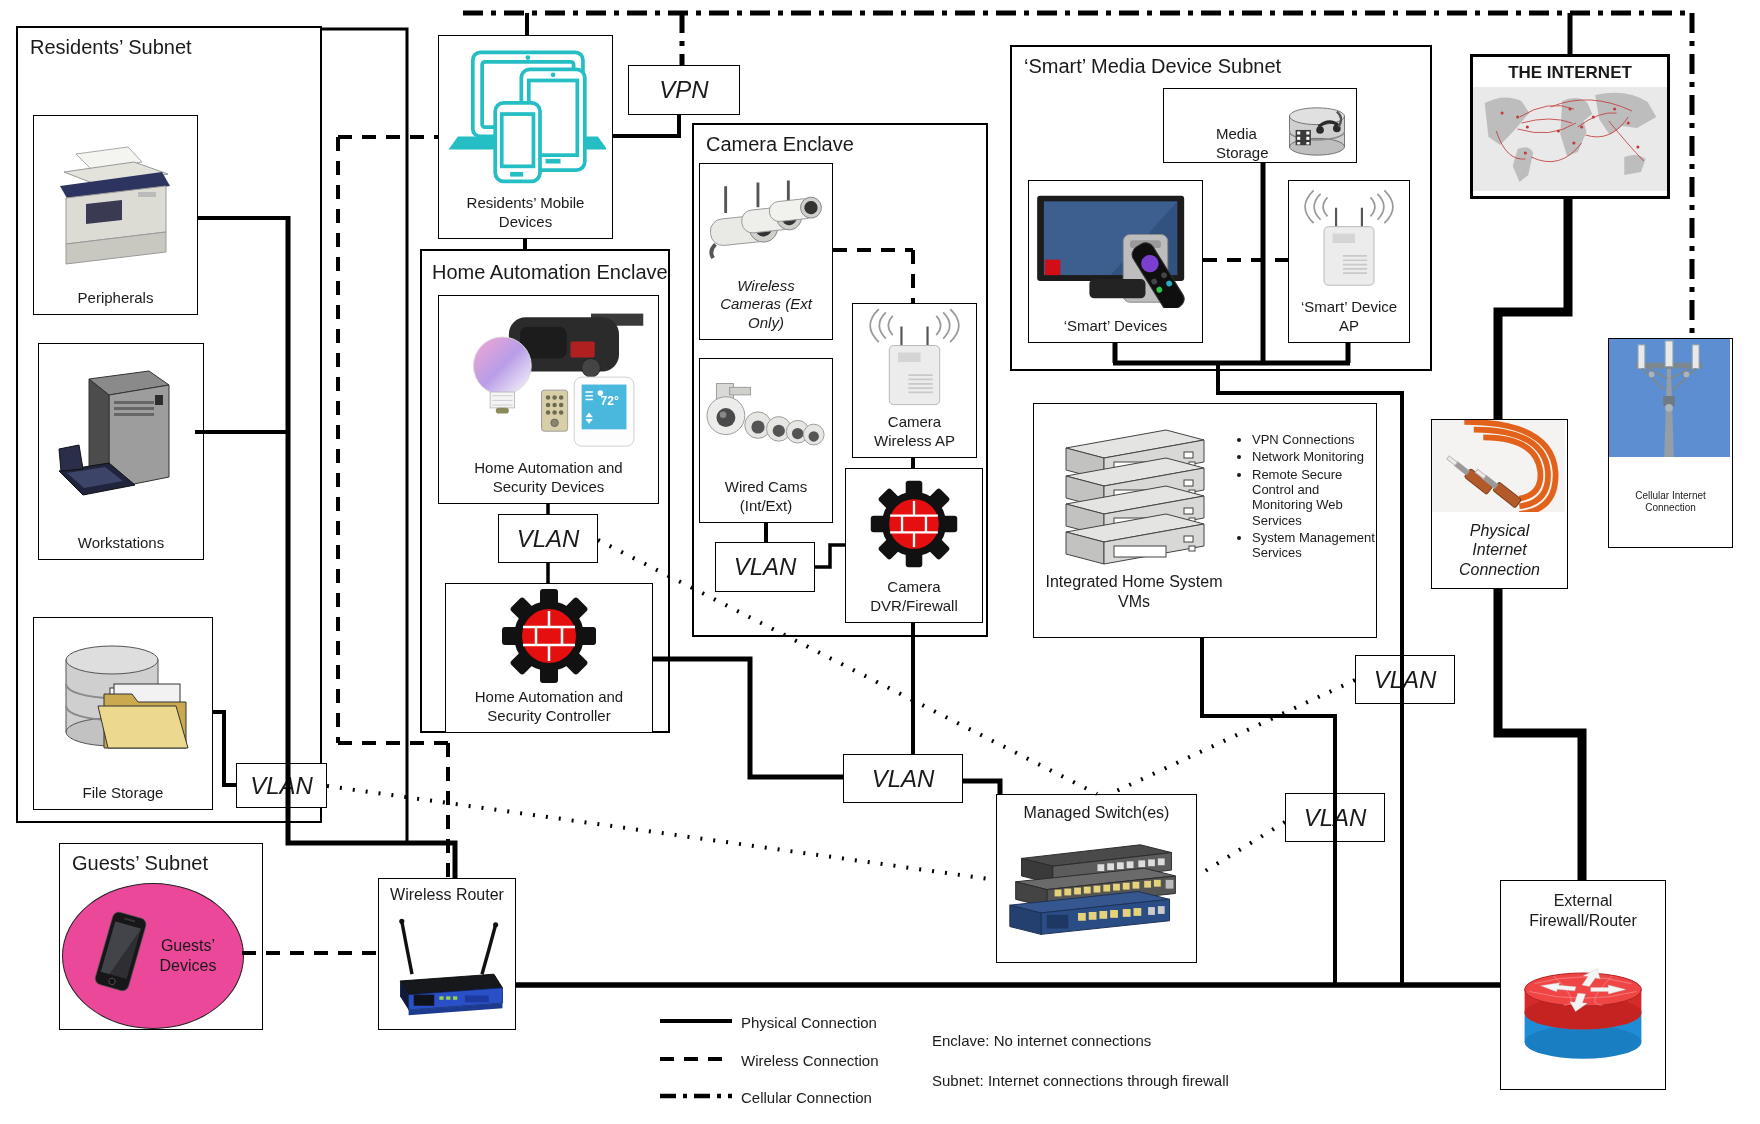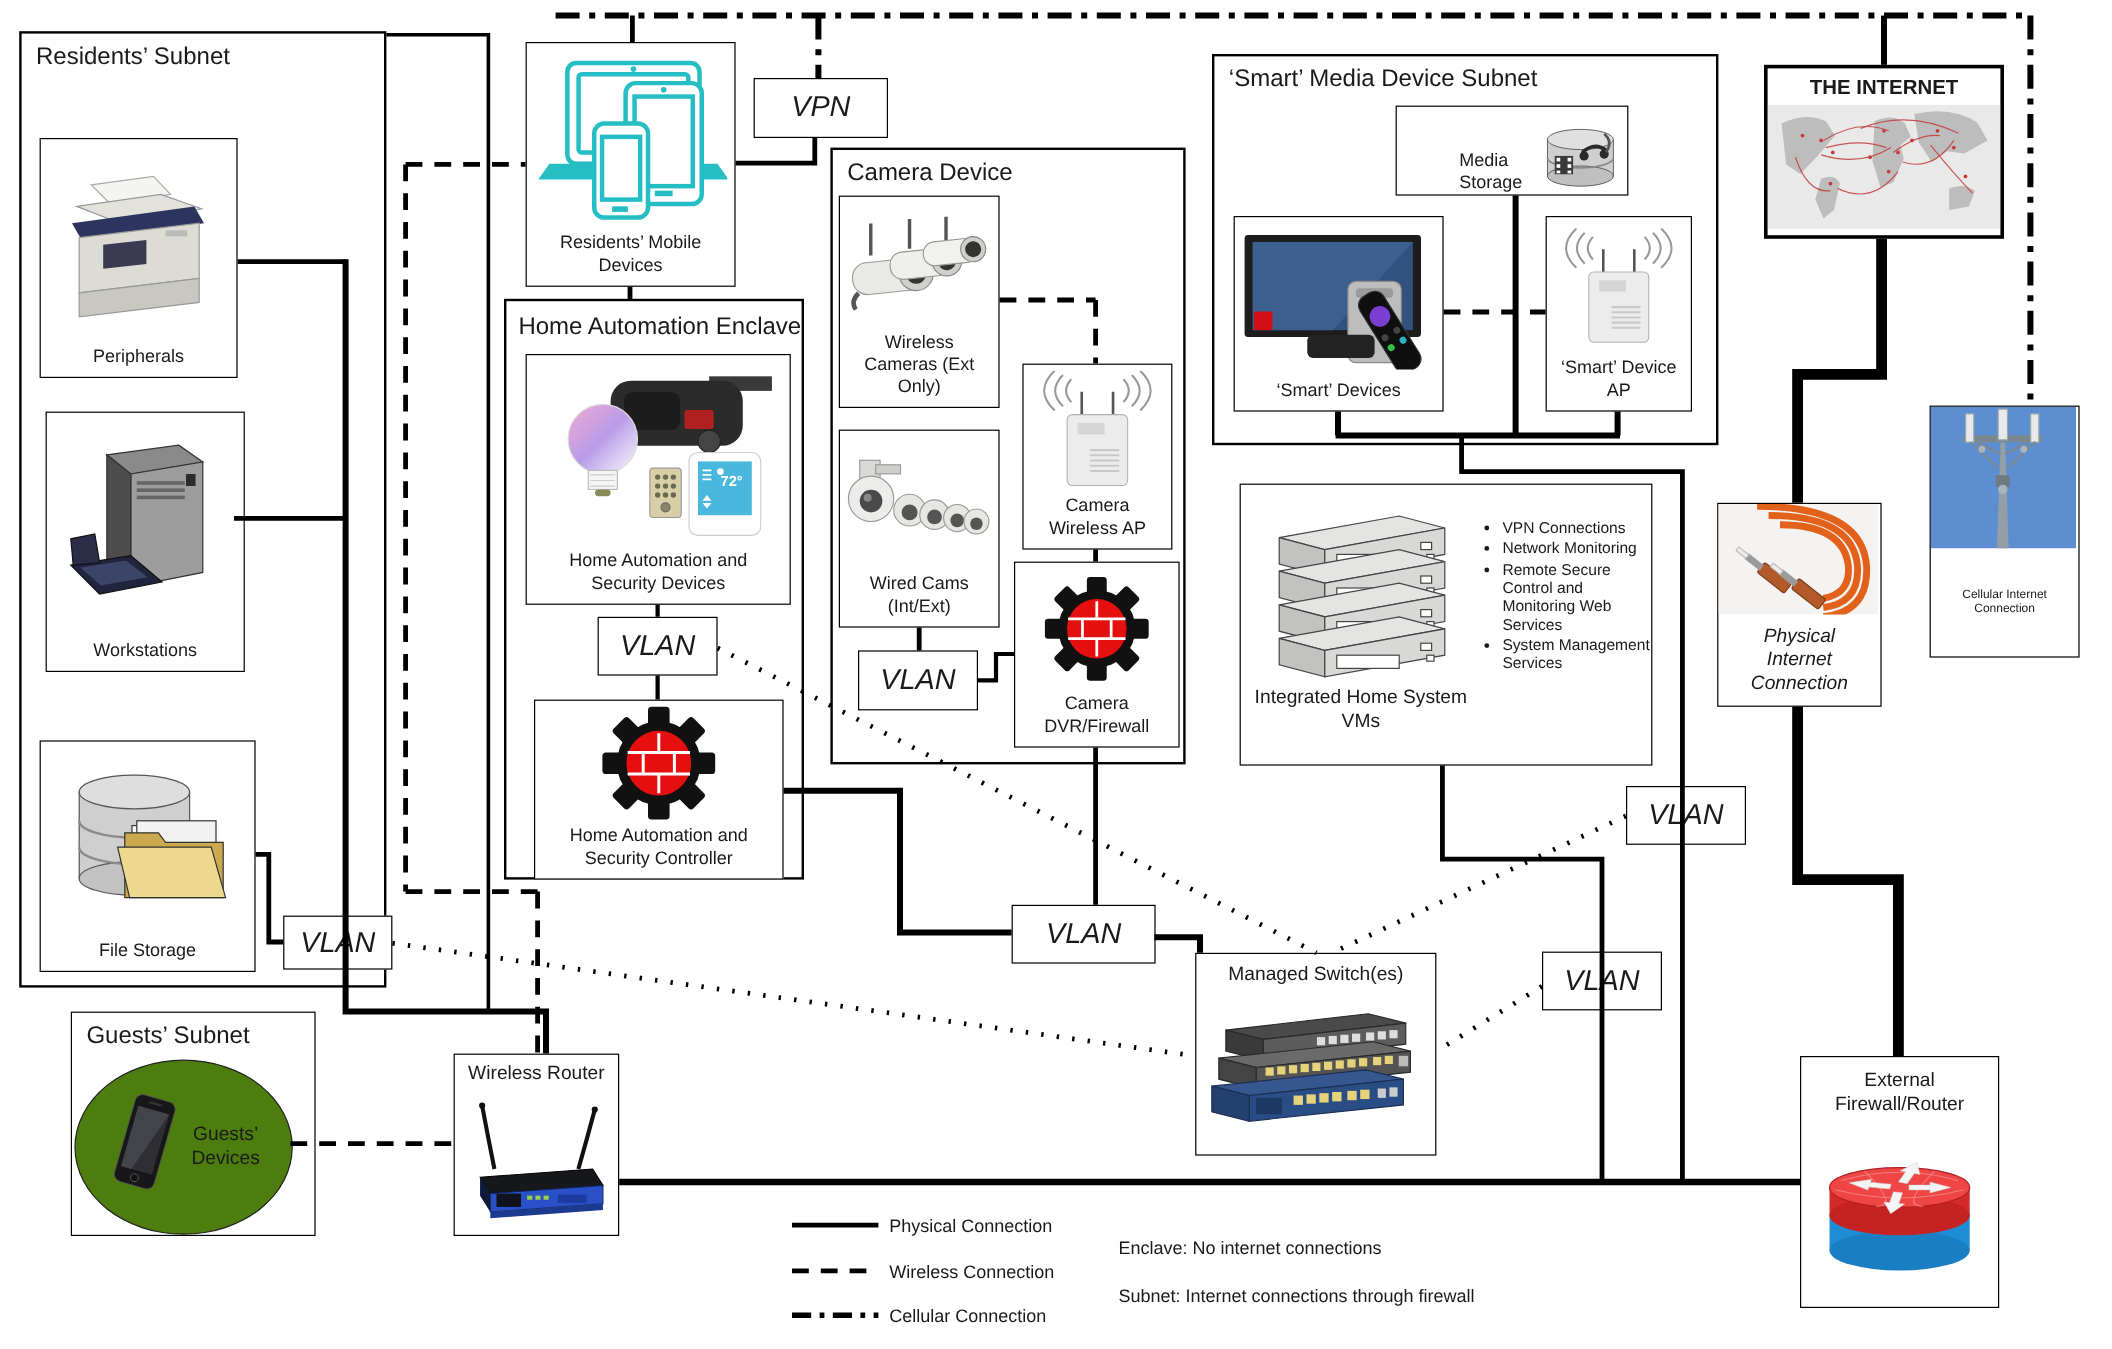--- a/index.html
+++ b/index.html
@@ -11,42 +11,42 @@
   .ctitle{position:absolute;top:8px;left:12px;font-size:20px;z-index:11;}
   .lbl{font-size:15px;line-height:1.22;text-align:center;}
   .vlan{display:flex;align-items:center;justify-content:center;font-style:italic;font-size:24px;}
   .vpnbox{display:flex;align-items:center;justify-content:center;font-style:italic;font-size:24px;}
   .grow{flex:1 1 auto;width:100%;display:flex;align-items:center;justify-content:center;overflow:hidden;}
   .pad-b{padding-bottom:7px;}
   #lines{position:absolute;left:0;top:0;z-index:30;pointer-events:none;}
   .note{position:absolute;font-size:15px;z-index:12;}
   .legend-label{position:absolute;font-size:15px;z-index:12;}
   .ellipse{position:absolute;border:1.5px solid #222;border-radius:50%;z-index:11;
-           display:flex;align-items:center;justify-content:center;background:#4d7c0f;}
+           display:flex;align-items:center;justify-content:center;background:#ec4899;}
   svg text{font-family:"Liberation Sans","DejaVu Sans",sans-serif;}
 </style>
 </head>
 <body>
 
 <div id="page">
 
   <div class="cbox" style="left:16px;top:26px;width:306px;height:797px;">
     <div class="ctitle">Residents’ Subnet</div>
   </div>
 
   <div class="cbox" style="left:59px;top:843px;width:204px;height:187px;border-width:1.5px;">
     <div class="ctitle">Guests’ Subnet</div>
   </div>
 
   <div class="cbox" style="left:420px;top:249px;width:250px;height:484px;">
     <div class="ctitle" style="top:10px;left:10px;white-space:nowrap;">Home Automation Enclave</div>
   </div>
 
   <div class="cbox" style="left:692px;top:123px;width:296px;height:514px;">
-    <div class="ctitle">Camera Device</div>
+    <div class="ctitle">Camera Enclave</div>
   </div>
 
   <div class="cbox" style="left:1010px;top:45px;width:422px;height:326px;">
     <div class="ctitle">‘Smart’ Media Device Subnet</div>
   </div>
 
   <div class="lbox" style="left:33px;top:115px;width:165px;height:200px;border-width:1.5px;">
     <div class="grow">
       <svg width="140" height="140" viewBox="0 0 140 140">
         <polygon points="30,22 82,15 96,30 46,38" fill="#f4f4f0" stroke="#aaa"></polygon>
@@ -225,21 +225,21 @@
           <rect x="40" y="38" width="54" height="24" rx="11" fill="#eeeeea" stroke="#999"></rect>
           <circle cx="90" cy="50" r="13" fill="#cfcfcc" stroke="#888"></circle>
             <circle cx="90" cy="50" r="8" fill="#333"></circle>
           <rect x="70" y="32" width="48" height="21" rx="10" fill="#f1f1ee" stroke="#999"></rect>
           <circle cx="114" cy="42" r="11" fill="#cfcfcc" stroke="#888"></circle>
             <circle cx="114" cy="42" r="7" fill="#333"></circle>
           <path d="M10 70 q-8 6 -4 14" stroke="#555" stroke-width="4" fill="none"></path>
         </g>
       </svg>
     </div>
-    <div class="lbl pad-b" style="width:112px;">Wireless Cameras (Ext Only)</div>
+    <div class="lbl pad-b" style="width:112px;font-style:italic;">Wireless Cameras (Ext Only)</div>
   </div>
 
   <div class="lbox" style="left:699px;top:358px;width:134px;height:165px;border-width:1.5px;">
     <div class="grow">
       <svg width="125" height="85" viewBox="0 0 130 90">
         <rect x="12" y="8" width="18" height="16" fill="#d9d9d6" stroke="#999"></rect>
         <rect x="26" y="12" width="22" height="8" fill="#cfcfcc" stroke="#999"></rect>
         <circle cx="22" cy="42" r="20" fill="#ececea" stroke="#999"></circle>
         <circle cx="22" cy="44" r="10" fill="#4a4a4a"></circle>
           <circle cx="19" cy="41" r="3.5" fill="#888"></circle>

